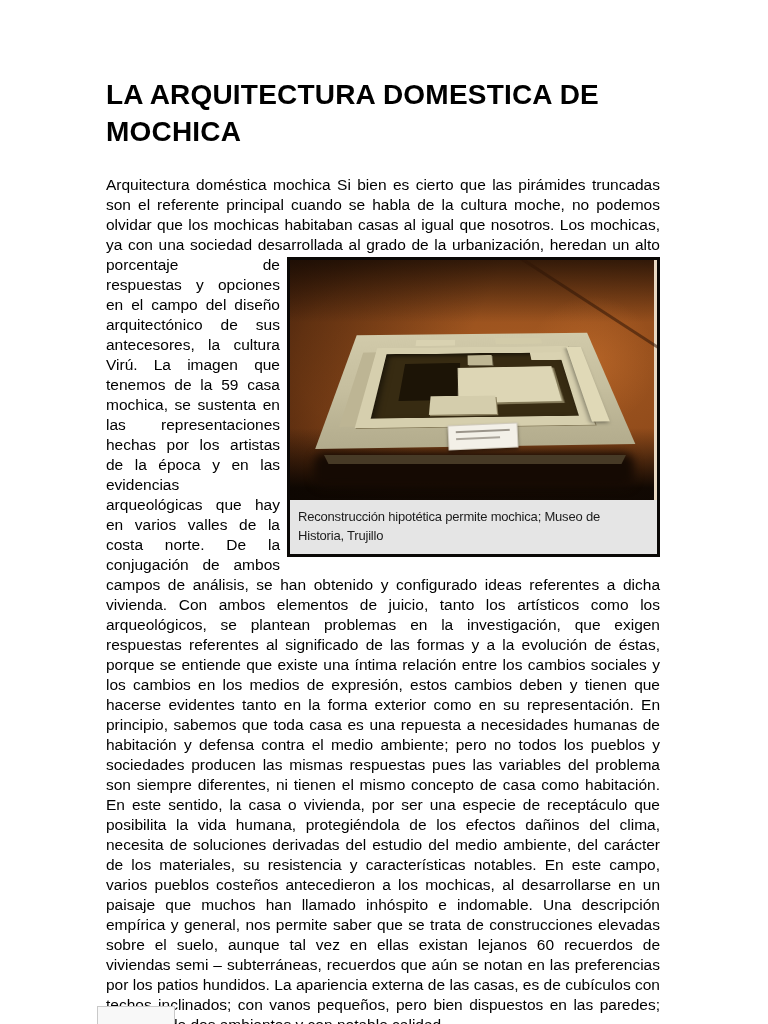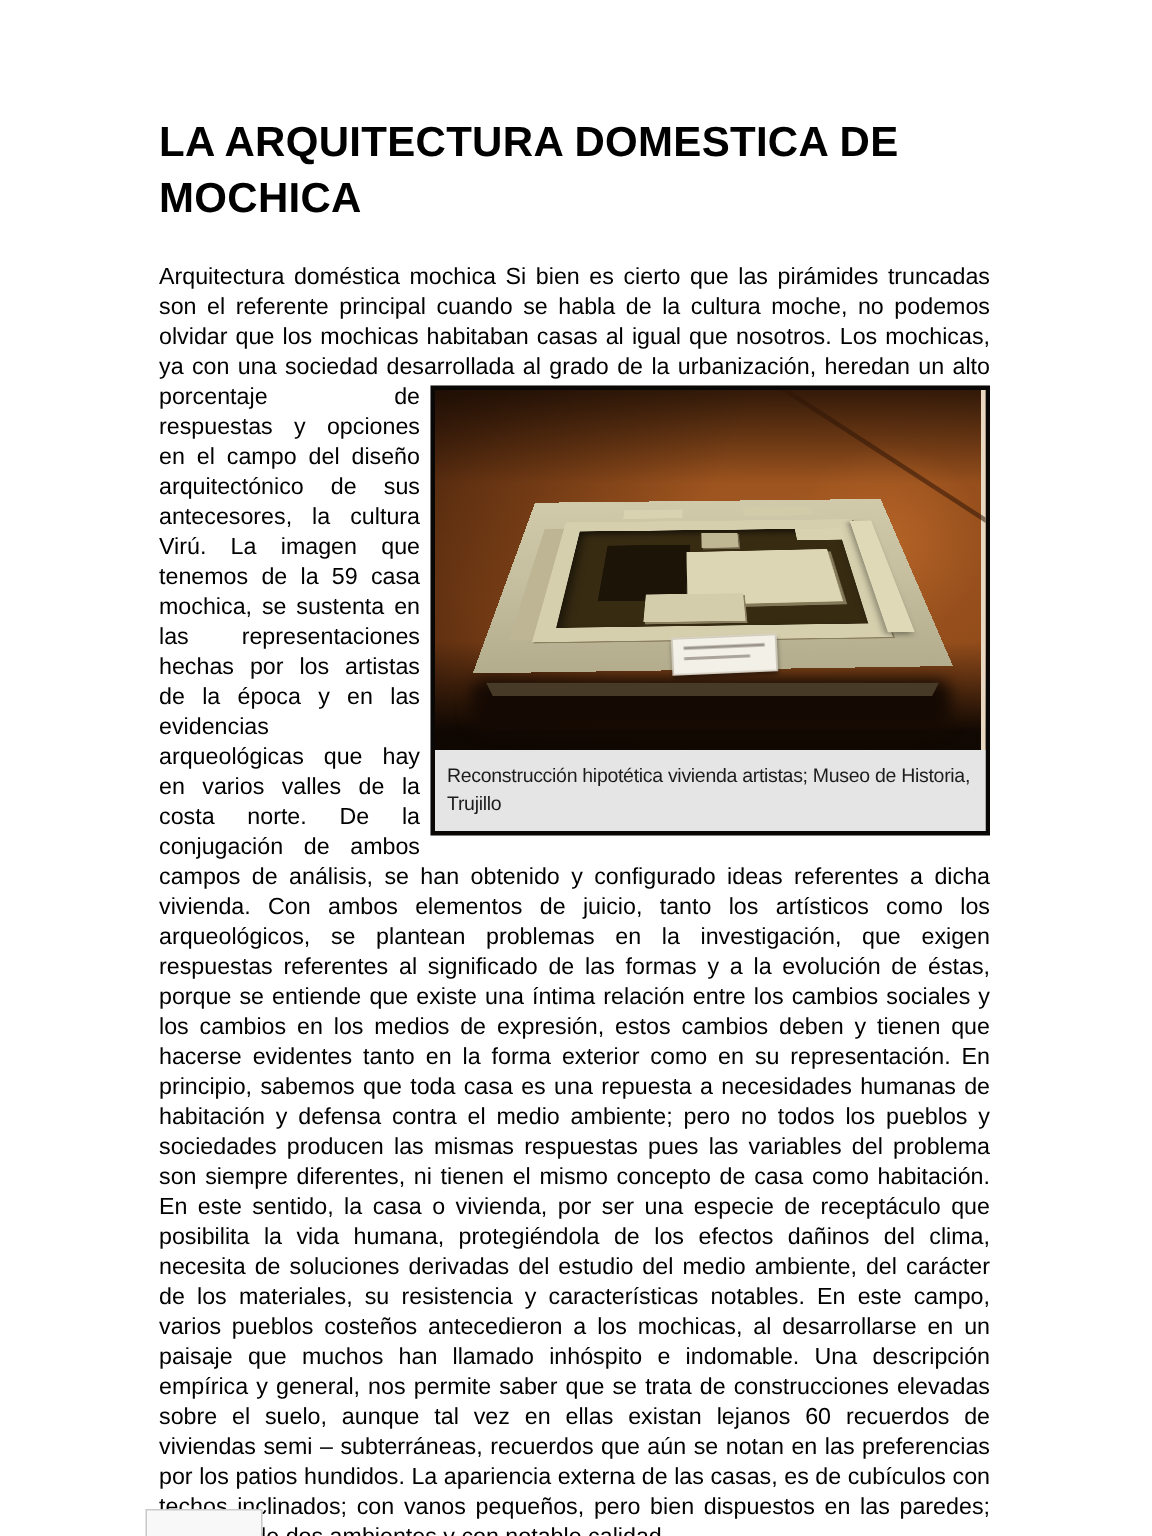--- a/index.html
+++ b/index.html
@@ -144,20 +144,20 @@
             <div class="roof-small"></div>
             <div class="block-a"></div>
             <div class="block-b"></div>
           </div>
           <div class="board-edge"></div>
           <div class="museum-card">
               <i></i>
               <i></i>
             </div>
         </div>
-        <figcaption>Reconstrucción hipotética vivienda artistas; Museo de Historia, Trujillo</figcaption>
+        <figcaption>Reconstrucción hipotética permite mochica; Museo de Historia, Trujillo</figcaption>
       </figure><span>porcentaje de respuestas y opciones en el campo del diseño arquitectónico de sus antecesores, la cultura Virú. La imagen que tenemos de la 59 casa mochica, se sustenta en las representaciones hechas por los artistas de la época y en las evidencias arqueológicas que hay en varios valles de la costa norte. De la conjugación de ambos campos de análisis, se han obtenido y configurado ideas referentes a dicha vivienda. Con ambos elementos de juicio, tanto los artísticos como los arqueológicos, se plantean problemas en la investigación, que exigen respuestas referentes al significado de las formas y a la evolución de éstas, porque se entiende que existe una íntima relación entre los cambios sociales y los cambios en los medios de expresión, estos cambios deben y tienen que hacerse evidentes tanto en la forma exterior como en su representación. En principio, sabemos que toda casa es una repuesta a necesidades humanas de habitación y defensa contra el medio ambiente; pero no todos los pueblos y sociedades producen las mismas respuestas pues las variables del problema son siempre diferentes, ni tienen el mismo concepto de casa como habitación. En este sentido, la casa o vivienda, por ser una especie de receptáculo que posibilita la vida humana, protegiéndola de los efectos dañinos del clima, necesita de soluciones derivadas del estudio del medio ambiente, del carácter de los materiales, su resistencia y características notables. En este campo, varios pueblos costeños antecedieron a los mochicas, al desarrollarse en un paisaje que muchos han llamado inhóspito e indomable. Una descripción empírica y general, nos permite saber que se trata de construcciones elevadas sobre el suelo, aunque tal vez en ellas existan lejanos 60 recuerdos de viviendas semi – subterráneas, recuerdos que aún se notan en las preferencias por los patios hundidos. La apariencia externa de las casas, es de cubículos con techos inclinados; con vanos pequeños, pero bien dispuestos en las paredes; con más de dos ambientes y con notable calidad</span>
     </div>
 
   </div>
 
   <div class="next-fragment"></div>
 </div>
 
 </body></html>

